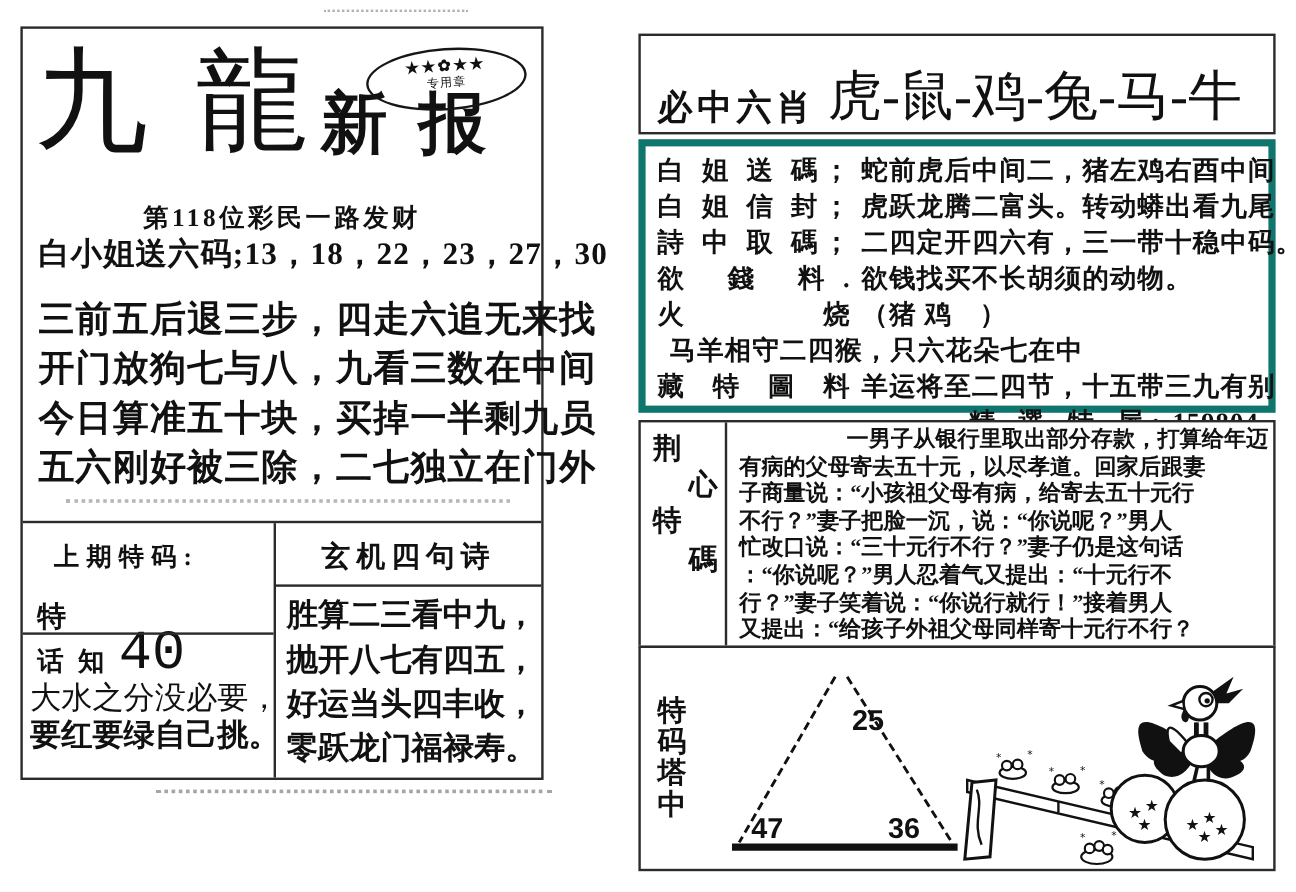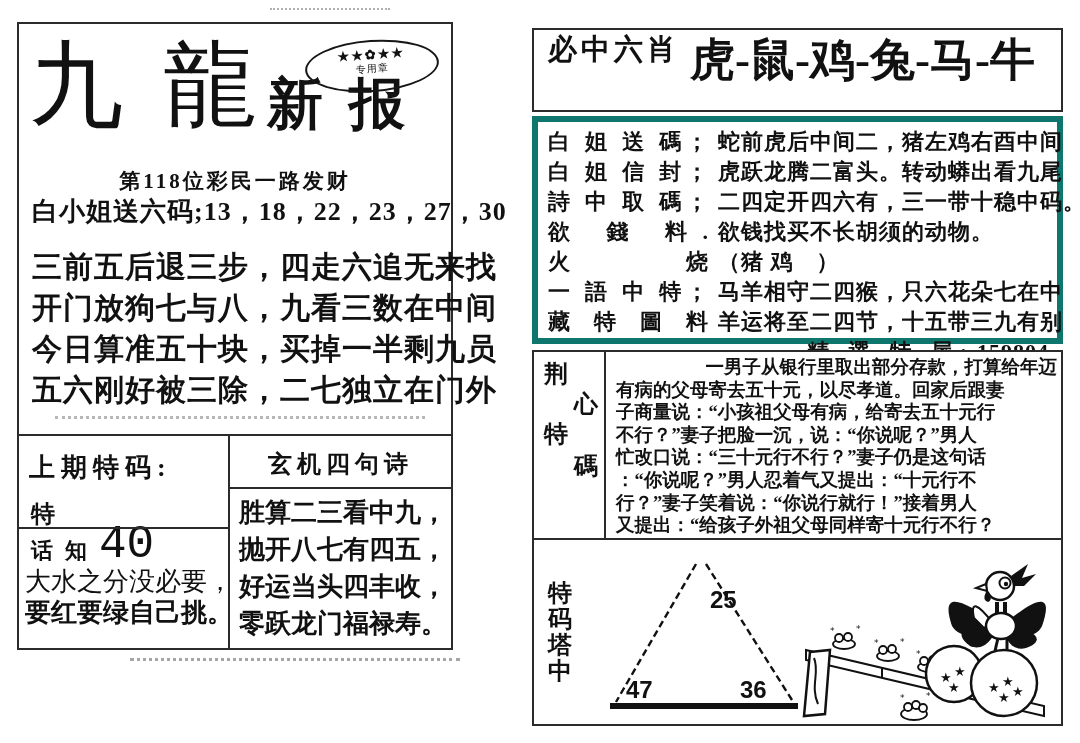--- a/index.html
+++ b/index.html
@@ -13,39 +13,39 @@
   .stamp { position:absolute; left:286px; top:16px; width:134px; height:52px; border:2px solid #161616;
            border-radius:50%; transform:rotate(-4deg); text-align:center; background:transparent; z-index:3; }
   .stamp-stars { font-size:13px; letter-spacing:2px; margin-top:5px; font-weight:700; }
   .stamp-label { font-size:10px; letter-spacing:1px; margin-top:-1px; }
   .lp-subtitle { position:absolute; left:0; top:143px; width:100%; text-align:center; font-size:21px; letter-spacing:3px; font-weight:600; }
   .lp-codes { position:absolute; left:13px; top:170px; font-size:26px; font-weight:800; white-space:nowrap; letter-spacing:1px; }
   .lp-poem { position:absolute; left:13px; top:222px; font-size:30px; font-weight:800; line-height:41px; white-space:nowrap; letter-spacing:1px; }
   .smudge1 { position:absolute; left:36px; top:392px; width:370px; border-top:3px dotted #9a9a9a; opacity:.7; }
   .lp-bottom { position:absolute; left:0; top:410px; width:100%; height:214px; border-top:2px solid #2b2b2b; display:flex; }
   .lp-bl { width:211px; border-right:2px solid #2b2b2b; position:relative; }
-  .lp-bl-header { position:absolute; left:10px; top:14px; font-size:26px; font-weight:800; letter-spacing:6px; }
+  .lp-bl-header { position:absolute; left:26px; top:14px; font-size:21px; font-weight:800; letter-spacing:6px; }
   .lp-bl-te { position:absolute; left:12px; top:62px; font-size:24px; font-weight:800; }
   .lp-bl-num { position:absolute; left:80px; top:40px; font-size:46px; font-weight:500; font-family:Liberation Mono, monospace;margin-top:43px; }
   .lp-bl-divider { position:absolute; left:0; top:91px; width:100%; border-top:2px solid #2b2b2b; }
   .lp-bl-notice { position:absolute; left:12px; top:100px; font-size:22px; font-weight:700; letter-spacing:12px; }
   .lp-bl-line1 { position:absolute; left:6px; top:128px; font-size:26px; font-weight:400; white-space:nowrap; }
   .lp-bl-line2 { position:absolute; left:6px; top:159px; font-size:26px; font-weight:800; white-space:nowrap; }
   .lp-br { flex:1; position:relative; }
   .lp-br-header { position:absolute; left:0; top:12px; width:100%; text-align:center; font-size:24px; font-weight:800; letter-spacing:5px; }
   .lp-br-divider { position:absolute; left:0; top:51px; width:100%; border-top:2px solid #2b2b2b; }
   .lp-br-poem { position:absolute; left:9px; top:58px; font-size:26px; font-weight:800; line-height:37px; white-space:nowrap; }
   .smudge2 { position:absolute; left:130px; top:658px; width:330px; border-top:3px dotted #8f8f8f; opacity:.8; }
   .smudge3 { position:absolute; left:270px; top:8px; width:120px; border-top:2px dotted #b0b0b0; }
 
   
   .rp-header { position:absolute; left:532px; top:28px; width:531px; height:84px; border:2px solid #2b2b2b;
-               display:flex; align-items:flex-start; padding-left:14px; background:#fff; }
+               display:flex; align-items:flex-end; padding-left:14px; background:#fff; }
   .rp-header-label { font-size:29px; font-weight:800; letter-spacing:4px; white-space:nowrap; }
-  .rp-header-zodiacs { font-size:45px; font-weight:700; margin-left:10px; white-space:nowrap; letter-spacing:0; }
+  .rp-header-zodiacs { font-size:45px; font-weight:400; margin-left:10px; white-space:nowrap; letter-spacing:0; }
   .rp-tips { position:absolute; left:532px; top:116px; width:531px; height:228px; border:6px solid #0f766e;
              padding:5px 8px 6px 10px; display:flex; flex-direction:column; justify-content:space-between; background:#fff; }
   .tip-row { display:flex; align-items:baseline; white-space:nowrap; }
   .tip-label { display:inline-block; width:160px; text-align:justify; text-align-last:justify; font-size:22px; font-weight:800; flex:none; }
   .tip-text { font-size:22px; font-weight:800; margin-left:10px; letter-spacing:1px; }
   .tip-smudge { position:absolute; right:14px; bottom:8px; width:190px; border-top:3px dotted #9a9a9a; }
   .num-smudge { position:absolute; left:210px; bottom:6px; width:120px; border-top:3px dotted #9a9a9a; }
 
   .rp-story { position:absolute; left:532px; top:350px; width:531px; height:190px; border:2px solid #2b2b2b; background:#fff; }
   .story-label-col { position:absolute; left:0; top:0; width:72px; height:100%; border-right:2px solid #2b2b2b; }
@@ -134,21 +134,20 @@
     </div>
     <div class="tip-row">
       <span class="tip-label">欲 錢 料.</span>
       <span class="tip-text">欲钱找买不长胡须的动物。</span>
     </div>
     <div class="tip-row">
       <span class="tip-label">火 烧</span>
       <span class="tip-text">（猪 鸡　）</span>
     </div>
     <div class="tip-row">
-      <span class="tip-label">一 語 中 特；</span>
       <span class="tip-text">马羊相守二四猴，只六花朵七在中</span>
     </div>
     <div class="tip-row">
       <span class="tip-label">藏 特 圖 料</span>
       <span class="tip-text">羊运将至二四节，十五带三九有别</span>
     </div>
     <div class="tip-row" style="position:relative;justify-content:flex-end;">
       <span class="tip-label">精 選 特 屋:</span>
       <span class="tip-text">159804</span>
       <span class="num-smudge"></span>

